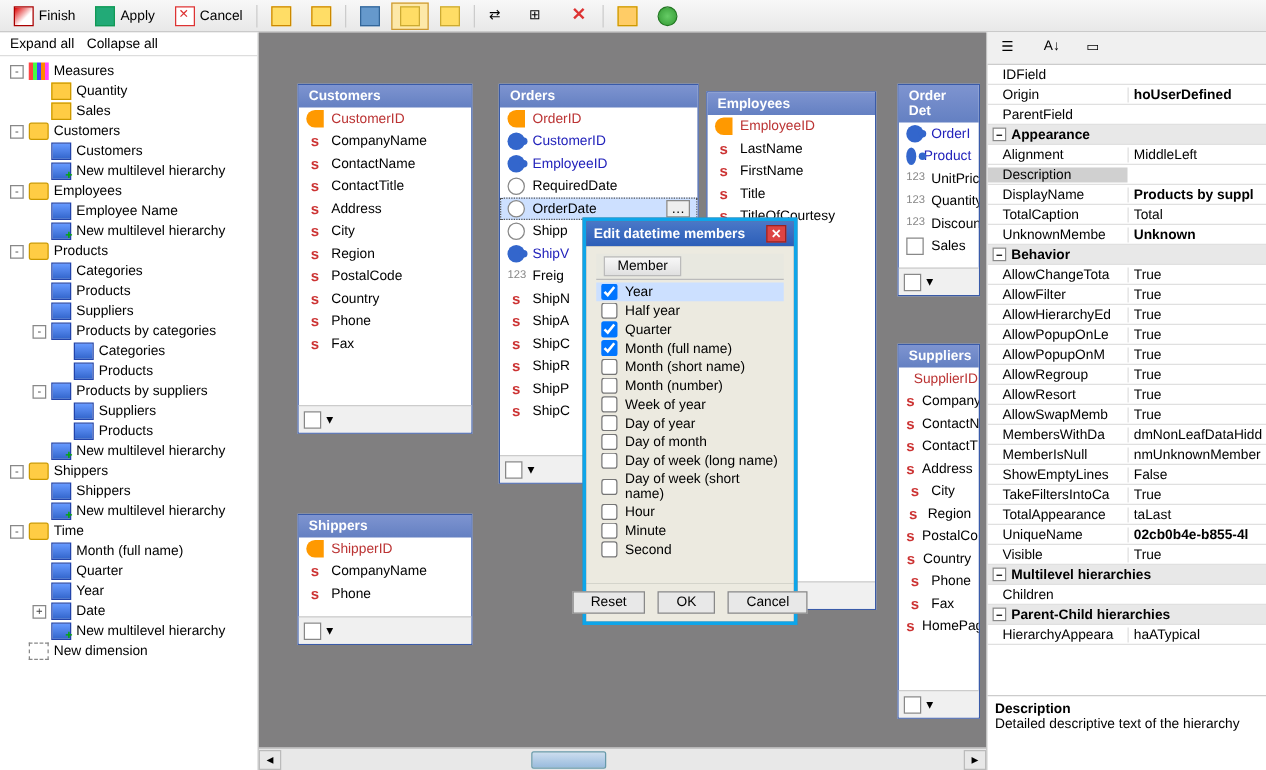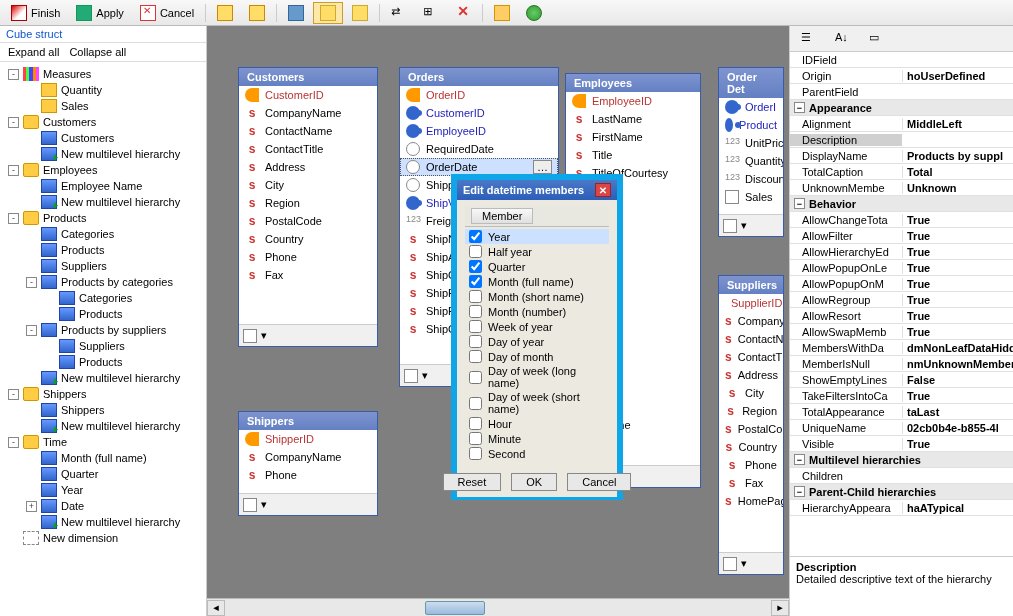--- a/index.html
+++ b/index.html
@@ -59,26 +59,26 @@
 .fi-clock { border: 1px solid #888; border-radius: 50%; background: #fff; position: relative; }
 .fi-num { color: #888; font-size: 9px; }
 .fi-tbl { background: #fff; border: 1px solid #888; }
 .propgrid { width: 224px; background: #fff; border-left: 1px solid #ccc; display: flex; flex-direction: column; }
 .prop-tb { height: 26px; border-bottom: 1px solid #ccc; display: flex; align-items: center; padding: 0 4px; gap: 4px; background: #f0f0f0; }
 .prop-body { flex: 1; overflow: auto; }
 .prop-row { display: flex; border-bottom: 1px solid #e0e0e0; height: 16px; align-items: center; font-size: 11px; }
 .prop-cat { background: #e8e8e8; font-weight: bold; padding-left: 4px; }
 .prop-cat .tg { width: 11px; height: 11px; border: 1px solid #888; display: inline-flex; align-items: center; justify-content: center; margin-right: 4px; font-size: 9px; background: #fff; }
 .prop-row .k { width: 112px; padding-left: 12px; overflow: hidden; white-space: nowrap; }
-.prop-row .v { flex: 1; border-left: 1px solid #e0e0e0; padding-left: 4px; overflow: hidden; white-space: nowrap; font-weight: bold; }
+.prop-row .v { flex: 1; border-left: 1px solid #e0e0e0; padding-left: 4px; overflow: hidden; white-space: nowrap; }
 .prop-row .v.bold { font-weight: bold; }
 .prop-row.sel .k { background: #d0d0d0; }
 .prop-desc { border-top: 1px solid #ccc; padding: 4px 6px; height: 60px; }
 .prop-desc .t { font-weight: bold; }
-.dialog { position: absolute; border: 6px solid #0ea5e9; background: #737373; display: flex; flex-direction: column; z-index: 100; }
+.dialog { position: absolute; border: 3px solid #0ea5e9; background: #737373; display: flex; flex-direction: column; z-index: 100; margin-left: 15px; }
 .dlg-title { background: linear-gradient(#4a78c8,#2c5eb8); color: #fff; padding: 3px 6px; display: flex; justify-content: space-between; align-items: center; font-weight: bold; }
 .dlg-close { width: 16px; height: 14px; background: #d44; color: #fff; display: flex; align-items: center; justify-content: center; font-size: 10px; cursor: pointer; border: 1px solid #922; }
 .dlg-body { flex: 1; padding: 6px 8px; background: #eceae0; }
 .dlg-list-head { background: #e8e8e0; border-bottom: 1px solid #bbb; padding: 2px 6px; margin-bottom: 2px; }
 .dlg-list-head span { display: inline-block; background: linear-gradient(#f8f8f8,#e0e0e0); border: 1px solid #bbb; padding: 1px 10px; }
 .dlg-item { display: flex; align-items: center; gap: 6px; padding: 1px 4px; cursor: pointer; }
 .dlg-item input { margin: 0; }
 .dlg-item.sel { background: #cce0ff; }
 .dlg-foot { padding: 6px; background: #eceae0; display: flex; justify-content: center; gap: 10px; }
 .dlg-foot button { padding: 2px 14px; background: #e8e8e8; border: 1px solid #888; cursor: pointer; }
@@ -131,21 +131,20 @@
   <div class="tbtn">
       <span class="ic ic-note"></span>
     </div>
   <div class="tbtn">
       <span class="ic ic-globe"></span>
     </div>
 </div>
 
 <div class="main">
   <div class="leftpanel">
-    <div class="lp-head">Cube struct</div>
     <div class="lp-actions">
       <span>Expand all</span>
       <span>Collapse all</span>
     </div>
     <div class="tree" id="tree">
         <div class="tree-node">
           <span class="tree-ind" style="width: 2px;"></span>
           <span class="tree-tog">-</span>
           <span class="ti ti-meas"></span>
           <span>Measures</span>

